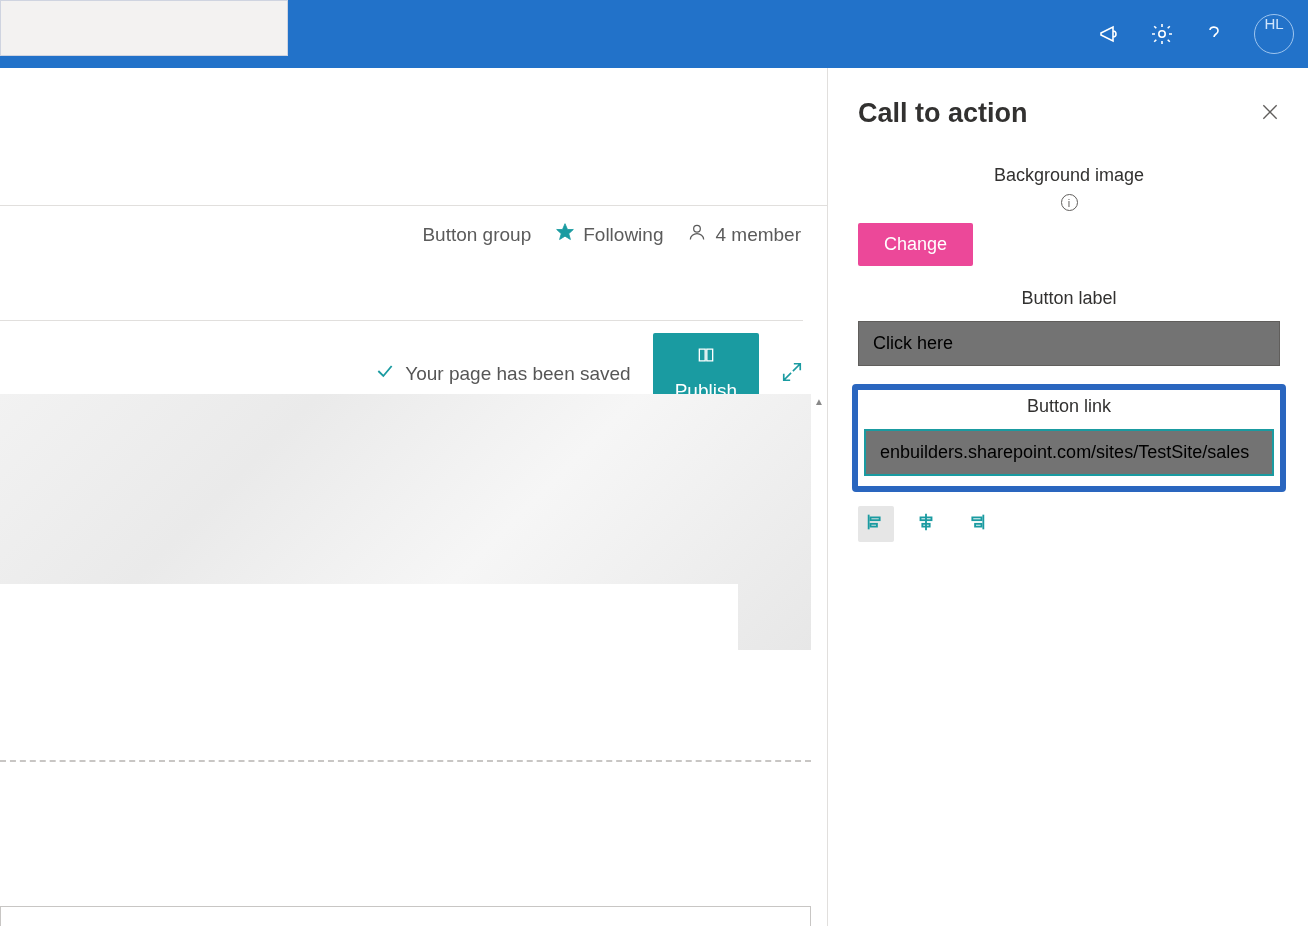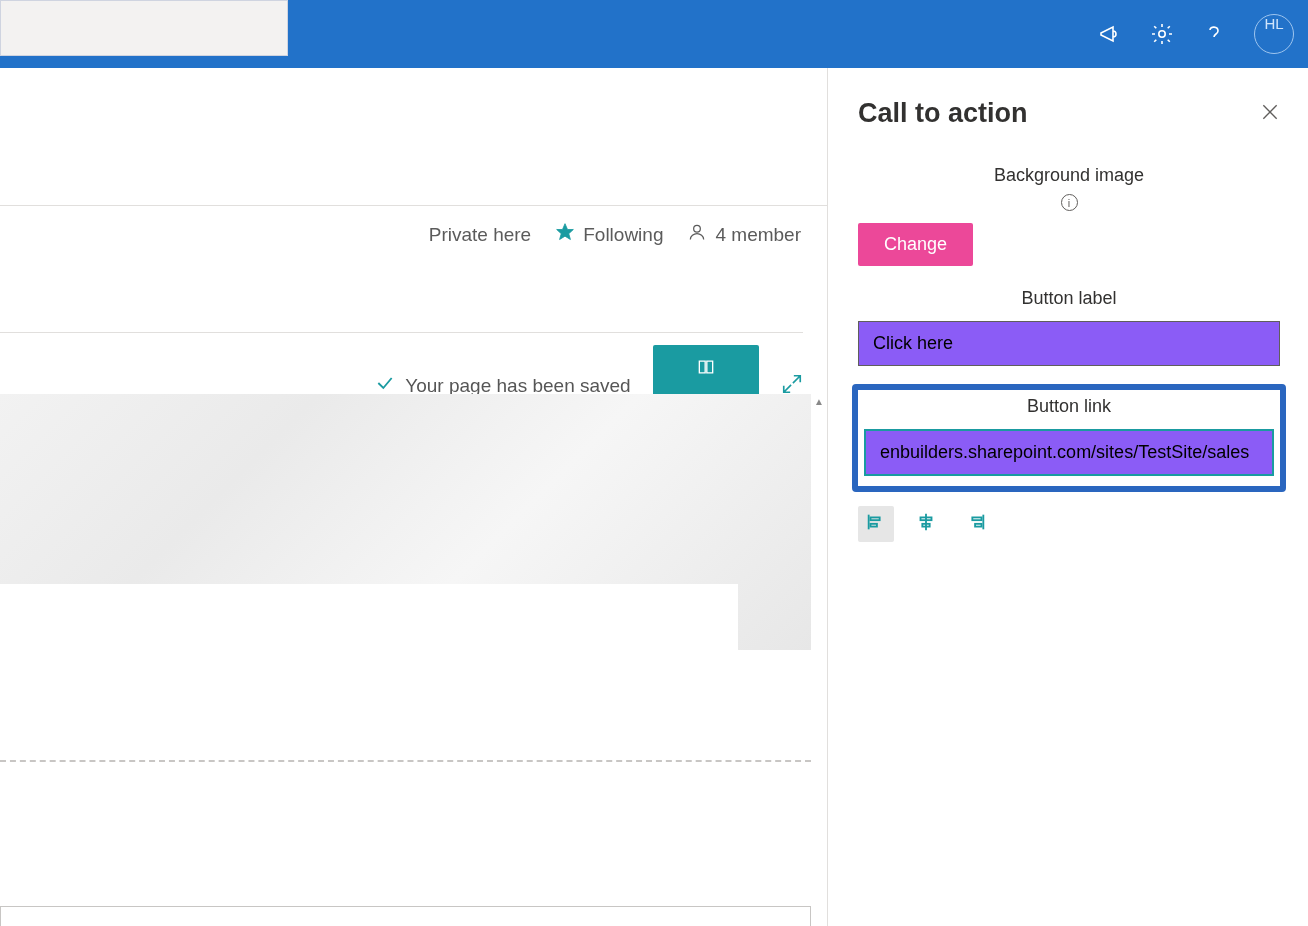--- a/index.html
+++ b/index.html
@@ -77,21 +77,21 @@
     gap: 24px;
     font-size: 19px;
     color: #5b5b5b;
   }
   .info-row .item { display: flex; align-items: center; gap: 8px; }
   .info-row svg { width: 20px; height: 20px; }
   .star-icon svg { fill: #1a9ba1; stroke: #1a9ba1; }
   .person-icon svg { stroke: #5b5b5b; fill: none; stroke-width: 1.5; }
   .action-row {
     position: absolute;
-    top: 264px;
+    top: 252px;
     right: 24px;
     display: flex;
     align-items: center;
     gap: 22px;
     border-top: 1px solid #e1dfdd;
     padding-top: 12px;
     left: 0;
     justify-content: flex-end;
   }
   .saved {
@@ -198,21 +198,21 @@
     font-size: 18px;
     border-radius: 2px;
     cursor: pointer;
     margin-bottom: 22px;
   }
   .text-input {
     width: 100%;
     padding: 11px 14px;
     font-size: 18px;
     border: 1px solid #605e5c;
-    background: #8b5cf6;
+    background: #737373;
     margin-bottom: 22px;
     font-family: inherit;
   }
   .highlight-box {
     border: 6px solid #2a66bf;
     padding: 4px 6px 8px 6px;
     margin: -4px -6px 14px -6px;
     border-radius: 4px;
   }
   .highlight-box .field-label { margin-bottom: 12px; margin-top: 2px; }
@@ -263,21 +263,21 @@
     </div>
   </div>
 </div>
 
 <div class="main">
   <div class="content">
     <div class="spacer-top"></div>
 
     <div class="info-row">
       <div class="item">
-        <span>Private here</span>
+        <span>Button group</span>
       </div>
       <div class="item star-icon">
         <span>
           <svg viewBox="0 0 24 24">
               <polygon points="12,2 15,9 22,9 16.5,14 18.5,21 12,17 5.5,21 7.5,14 2,9 9,9"></polygon>
             </svg>
         </span>
         <span>Following</span>
       </div>
       <div class="item person-icon">

